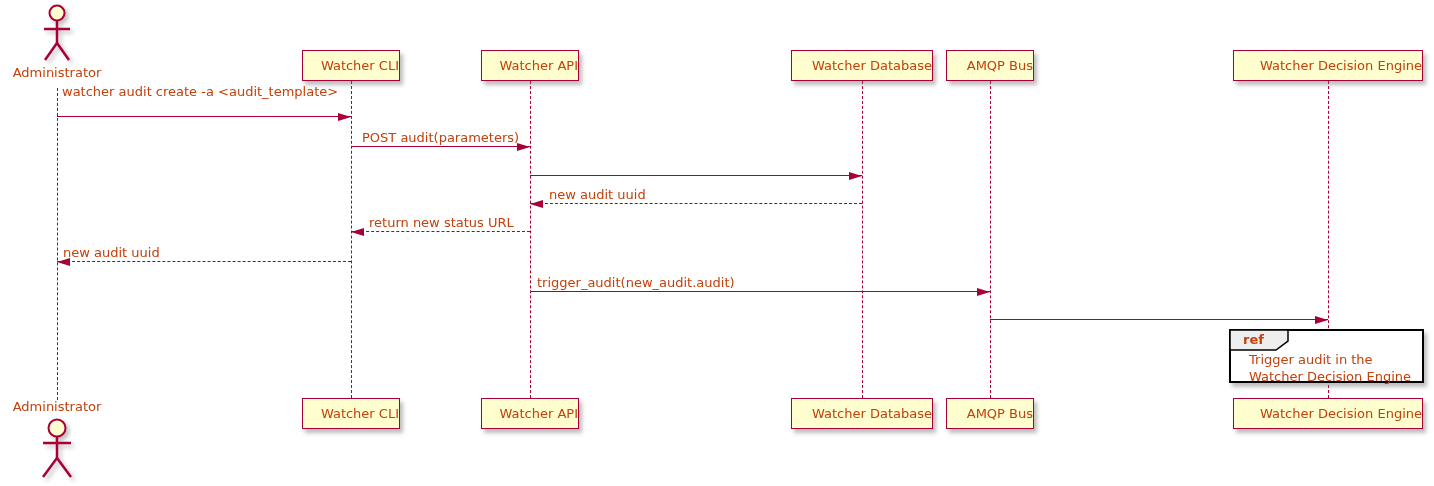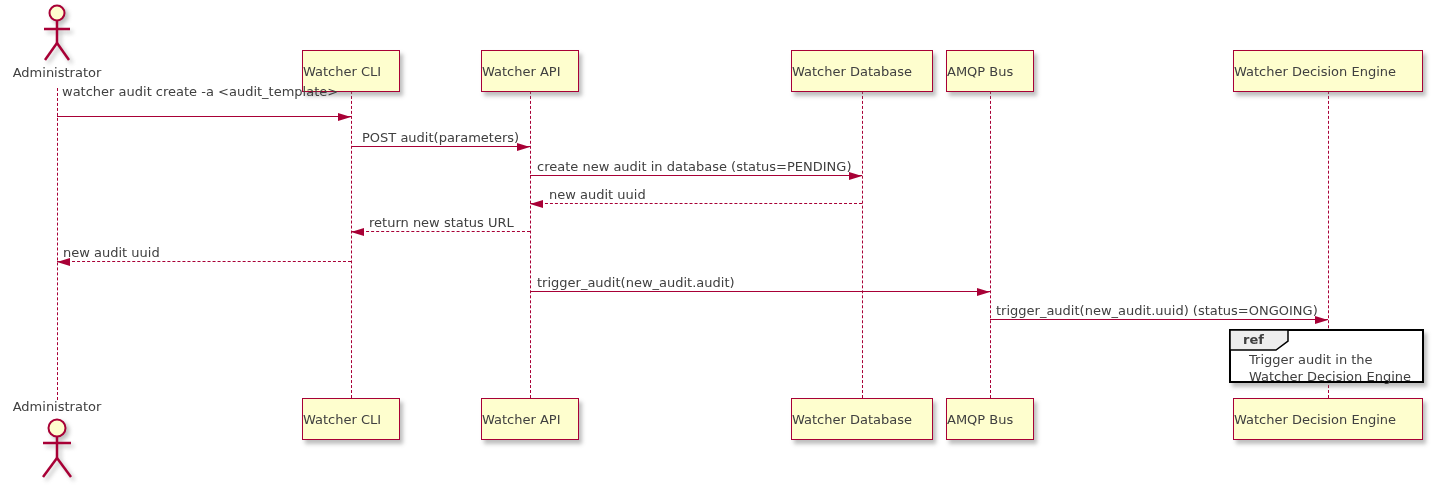--- a/index.html
+++ b/index.html
@@ -1,24 +1,24 @@
 <!DOCTYPE html>
 <html><head>
 <meta charset="utf-8">
 <style>
   html,body { margin:0; padding:0; background:#ffffff; }
   .canvas {
     position:relative; width:1434px; height:486px; background:#ffffff;
-    font-family:"DejaVu Sans", sans-serif; color:#404040; overflow:hidden;text-decoration:underline;
+    font-family:"DejaVu Sans", sans-serif; color:#c2410c; overflow:hidden;text-decoration:underline;
   }
   .pbox {
-    position:absolute; height:42px; box-sizing:border-box;
+    position:absolute; height:31px; box-sizing:border-box;
     background:#FEFECE; border:1.5px solid #A80036;
     box-shadow:3px 4px 4px rgba(110,110,110,0.45);
-    display:flex; align-items:center; justify-content:flex-start;
+    display:flex; align-items:center; justify-content:flex-end;
     font-size:13px; white-space:nowrap;
   }
   .lifeline { position:absolute; width:0; border-left:1px dashed #A80036; }
   .msg-label { position:absolute; font-size:13px; white-space:nowrap; }
   .msg-line { position:absolute; height:0; }
   .msg-line.solid { border-top:1.5px solid #A80036; }
   .msg-line.dashed { border-top:1.5px dashed #A80036; }
   .arrow { position:absolute; width:0; height:0; }
   .arrow.right { border-left:13px solid #A80036; border-top:4.5px solid transparent; border-bottom:4.5px solid transparent; }
   .arrow.left  { border-right:13px solid #A80036; border-top:4.5px solid transparent; border-bottom:4.5px solid transparent; }
@@ -71,41 +71,39 @@
     </div>
 
   <div class="msg-label" style="left:62px;top:84px;">watcher audit create -a &lt;audit_template&gt;</div>
   <div class="msg-line solid" style="left:57px;top:116px;width:294px;"></div>
   <div class="arrow right" style="left:338px;top:113px;"></div>
 
   <div class="msg-label" style="left:362px;top:130px;">POST audit(parameters)</div>
   <div class="msg-line solid" style="left:351px;top:146px;width:179px;"></div>
   <div class="arrow right" style="left:517px;top:143px;"></div>
 
-  <div class="msg-label" style="left:537px;top:159px;">create new audit in database (status=PENDING)</div>
   <div class="msg-line solid" style="left:530px;top:175px;width:332px;"></div>
   <div class="arrow right" style="left:849px;top:172px;"></div>
 
   <div class="msg-label" style="left:549px;top:187px;">new audit uuid</div>
   <div class="msg-line dashed" style="left:530px;top:203px;width:332px;"></div>
   <div class="arrow left" style="left:530px;top:200px;"></div>
 
   <div class="msg-label" style="left:369px;top:215px;">return new status URL</div>
   <div class="msg-line dashed" style="left:351px;top:231px;width:179px;"></div>
   <div class="arrow left" style="left:351px;top:228px;"></div>
 
   <div class="msg-label" style="left:63px;top:245px;">new audit uuid</div>
   <div class="msg-line dashed" style="left:57px;top:261px;width:294px;"></div>
   <div class="arrow left" style="left:57px;top:258px;"></div>
 
   <div class="msg-label" style="left:537px;top:275px;">trigger_audit(new_audit.audit)</div>
   <div class="msg-line solid" style="left:530px;top:291px;width:460px;"></div>
   <div class="arrow right" style="left:977px;top:288px;"></div>
 
-  <div class="msg-label" style="left:996px;top:303px;">trigger_audit(new_audit.uuid) (status=ONGOING)</div>
   <div class="msg-line solid" style="left:990px;top:319px;width:338px;"></div>
   <div class="arrow right" style="left:1315px;top:316px;"></div>
 
   <div class="refbox">
     <svg class="ref-tab-svg" width="62" height="22" viewBox="0 0 62 22">
       <path d="M0,0 H58 V11 L46,20 H0 Z" fill="#EEEEEE" stroke="#000000" stroke-width="1.5"></path>
     </svg>
     <div class="ref-keyword">ref</div>
     <div class="ref-body">
       <div>Trigger audit in the</div>

